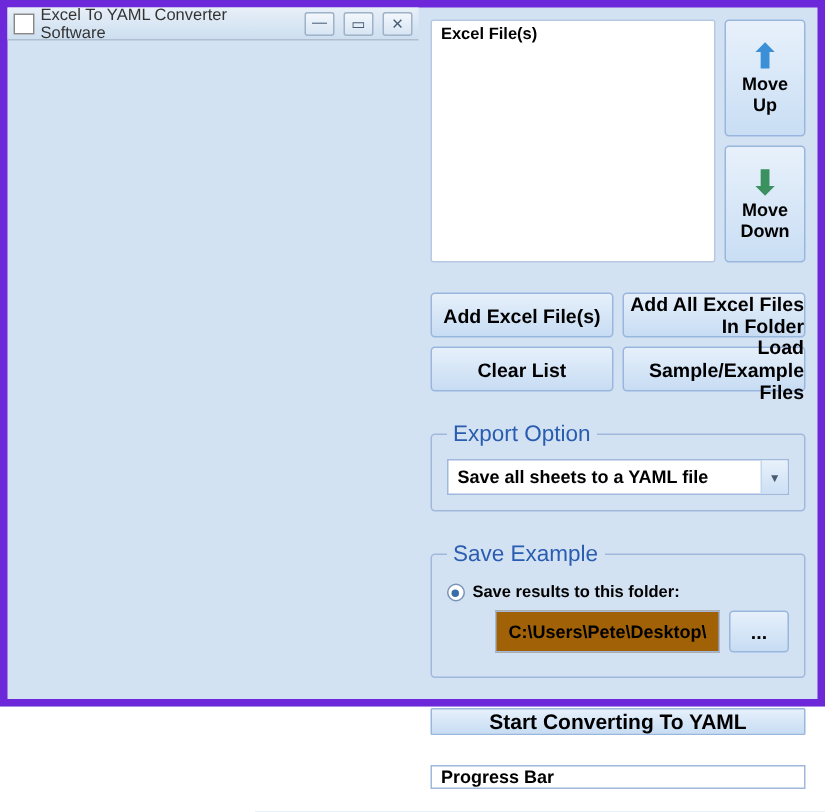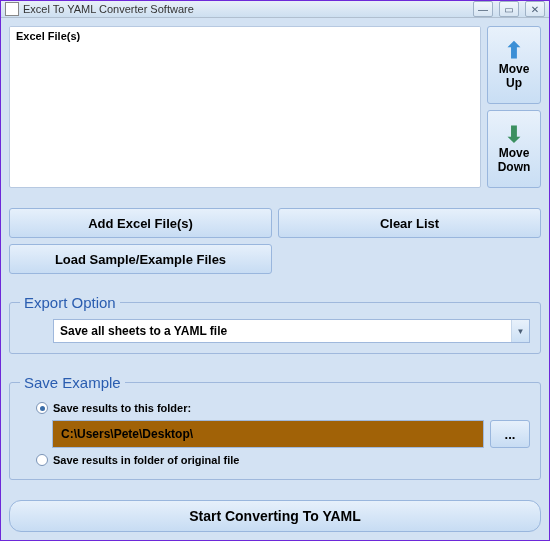--- a/index.html
+++ b/index.html
@@ -7,25 +7,25 @@
     margin: 0;
     font-family: Tahoma, Arial, sans-serif;
     font-size: 11px;
     background: #fff;
     width: 550px;
     height: 541px;
     overflow: hidden;
   }
   .window {
     width: 550px;
-    height: 541px;
-    border: 1px solid #6d28d9;
+    height: 471px;
+    border: 5px solid #6d28d9;
     background: #d3e2f3;
     display: flex;
-    flex-direction: column;
+    flex-direction: row;
   }
   .titlebar {
     height: 22px;
     background: linear-gradient(#e8eff8, #cddff0);
     border-bottom: 1px solid #b0bfd0;
     display: flex;
     align-items: center;
     padding: 0 4px;
     gap: 4px;
   }
@@ -133,21 +133,20 @@
     padding: 8px 10px 10px;
   }
   legend {
     color: #2a5db0;
     font-size: 15px;
     padding: 0 4px;
   }
   .select-wrap {
     display: flex;
     align-items: flex-start;
-    margin-left: 33px;
   }
   .select {
     flex: 1;
     height: 24px;
     border: 1px solid #9fb8dc;
     background: #fff;
     display: flex;
     align-items: center;
     padding: 0 6px;
     font-weight: bold;
@@ -166,21 +165,21 @@
     display: flex;
     align-items: center;
     justify-content: center;
     font-size: 8px;
     color: #4a5d75;
   }
   .radio-row {
     display: flex;
     align-items: center;
     gap: 5px;
-    margin: 3px 16px;
+    margin: 3px 0;
     font-weight: bold;
     font-size: 11px;
     color: #000;
   }
   .radio {
     width: 12px;
     height: 12px;
     border: 1px solid #7a94b7;
     border-radius: 50%;
     background: #fff;
@@ -223,21 +222,21 @@
     align-items: center;
     justify-content: center;
     font-weight: bold;
     font-size: 13px;
     color: #000;
   }
   .start-btn {
     height: 32px;
     border: 1px solid #99b6dd;
     background: linear-gradient(#e6f0fb,#c7dcf3);
-    border-radius: 12px;
+    border-radius: 1px;
     display: flex;
     align-items: center;
     justify-content: center;
     font-weight: bold;
     font-size: 14px;
     color: #000;
   }
   .progress {
     height: 26px;
     border: 1px solid #9fb8dc;
@@ -277,20 +276,21 @@
         <div class="move-btn">
           <span class="arrow down">⬇</span>
           <span style="white-space:pre-line; text-align:center;">Move
 Down</span>
         </div>
       </div>
     </div>
 
     <div class="btn-grid">
       <div class="std-btn">Add Excel File(s)</div>
+      <div class="std-btn">Add All Excel Files In Folder</div>
       <div class="std-btn">Clear List</div>
       <div class="std-btn">Load Sample/Example Files</div>
     </div>
 
     <fieldset>
       <legend>Export Option</legend>
       <div class="select-wrap">
         <div class="select">
           <span>Save all sheets to a YAML file</span>
           <div class="drop-btn">▼</div>
@@ -306,23 +306,22 @@
         <span>Save results to this folder:</span>
       </div>
 
       <div class="path-row">
         <div class="path-input">
           <span>C:\Users\Pete\Desktop\</span>
         </div>
         <div class="browse-btn">...</div>
       </div>
 
-      <div class="radio-row">
-        <div class="radio"></div>
-        <span>Save results in folder of original file</span>
-      </div>
     </fieldset>
 
     <div class="start-btn">Start Converting To YAML</div>
 
+    <div class="progress">
+      <span>Progress Bar</span>
+    </div>
 
   </div>
 </div>
 
 </body></html>

